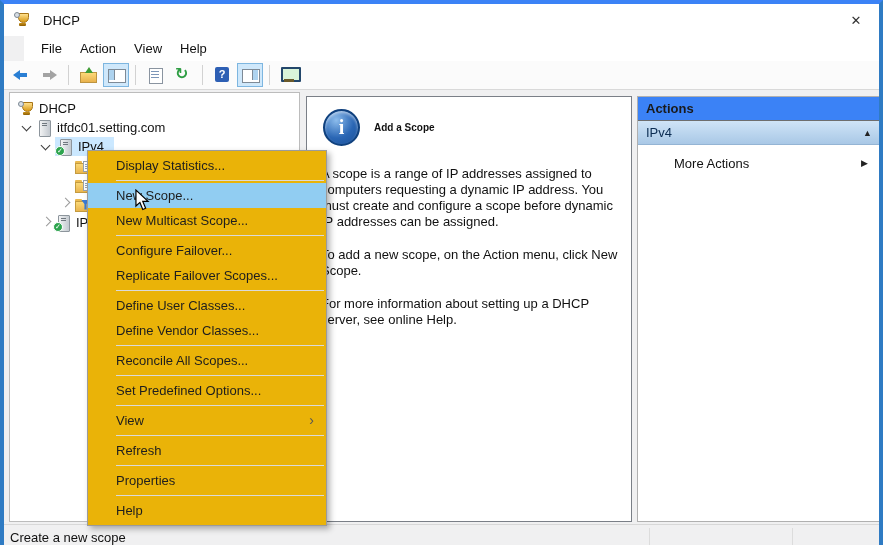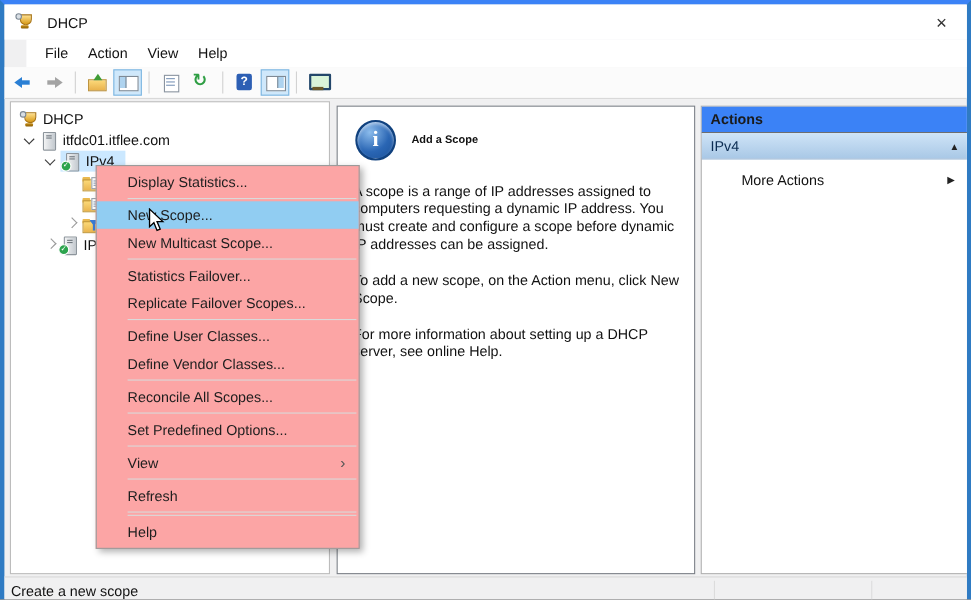--- a/index.html
+++ b/index.html
@@ -78,21 +78,21 @@
   .c-body p { width:300px; line-height:16px; margin:0 0 17px 0; color:#111; }
 
   
   .ap-header { height:24px; line-height:23px; padding-left:8px; font-weight:bold; border-bottom:1px solid #6e6e6e; background:#3b82f6; }
   .ap-group { height:24px; display:flex; align-items:center; padding:0 10px 0 8px; background:linear-gradient(#cfe4f7,#a9c8e6); border-bottom:1px solid #94b4d4; color:#0b2c52; }
   .ap-group .caret { margin-left:auto; font-size:9px; color:#222; }
   .ap-item { height:24px; display:flex; align-items:center; padding:0 14px 0 36px; margin-top:6px; color:#111; }
   .ap-item .arrow { margin-left:auto; font-size:9px; color:#222; }
 
   
-  .cmenu { position:absolute; left:83px; top:146px; width:240px; background:#fca5a5; border:1px solid #9b9b9b;
+  .cmenu { position:absolute; left:83px; top:146px; width:240px; background:#eab308; border:1px solid #9b9b9b;
            box-shadow:3px 3px 6px rgba(0,0,0,.30); padding:2px 0; z-index:10; }
   .cm-item { height:25px; line-height:25px; padding-left:28px; padding-right:8px; color:#1e1e1e; position:relative; }
   .cm-item.hl { background:#91CDF2; }
   .cm-item .sub { position:absolute; right:12px; top:0; color:#555; font-size:14px; }
   .cm-sep { height:0; border-top:1px solid #dadada; margin:2px 2px 2px 28px; }
 
   
   .statusbar { position:absolute; left:0; top:520px; width:100%; height:25px; background:#f0f0f1; border-top:1px solid #d8d8d8; display:flex; align-items:center; padding-left:6px; color:#111; }
   .sb-div { position:absolute; top:3px; bottom:2px; width:1px; background:#dcdcdc; }
 
@@ -166,21 +166,21 @@
   <div class="tree-pane">
       <div class="trow" style="padding-left: 8px;">
         <span class="ic ic-dhcp">
           <span class="dot"></span>
         </span>
         <span class="tlabel">DHCP</span>
       </div>
       <div class="trow" style="padding-left: 8px;">
         <span class="chev down"></span>
         <span class="ic ic-server"></span>
-        <span class="tlabel">itfdc01.itflee.com</span>
+        <span class="tlabel">itfdc01.setting.com</span>
       </div>
       <div class="trow" style="padding-left: 27px;">
         <span class="chev down"></span>
         <span class="sel">
           <span class="ic ic-server-check">
             <span class="badge">✓</span>
           </span>
           <span class="tlabel">IPv4</span>
         </span>
       </div>
@@ -237,34 +237,35 @@
       <span class="arrow">▶</span>
     </div>
   </div>
 
   <div class="cmenu">
       <div class="cm-item">Display Statistics...</div>
       <div class="cm-sep"></div>
       <div class="cm-item hl">New Scope...</div>
       <div class="cm-item">New Multicast Scope...</div>
       <div class="cm-sep"></div>
-      <div class="cm-item">Statistics Failover...</div>
+      <div class="cm-item">Configure Failover...</div>
       <div class="cm-item">Replicate Failover Scopes...</div>
       <div class="cm-sep"></div>
       <div class="cm-item">Define User Classes...</div>
       <div class="cm-item">Define Vendor Classes...</div>
       <div class="cm-sep"></div>
       <div class="cm-item">Reconcile All Scopes...</div>
       <div class="cm-sep"></div>
       <div class="cm-item">Set Predefined Options...</div>
       <div class="cm-sep"></div>
       <div class="cm-item">View<span class="sub">›</span></div>
       <div class="cm-sep"></div>
       <div class="cm-item">Refresh</div>
       <div class="cm-sep"></div>
+      <div class="cm-item">Properties</div>
       <div class="cm-sep"></div>
       <div class="cm-item">Help</div>
     </div>
 
   <div class="statusbar">
     <span>Create a new scope</span>
     <span class="sb-div" style="left:645px"></span>
     <span class="sb-div" style="left:788px"></span>
   </div>
 

